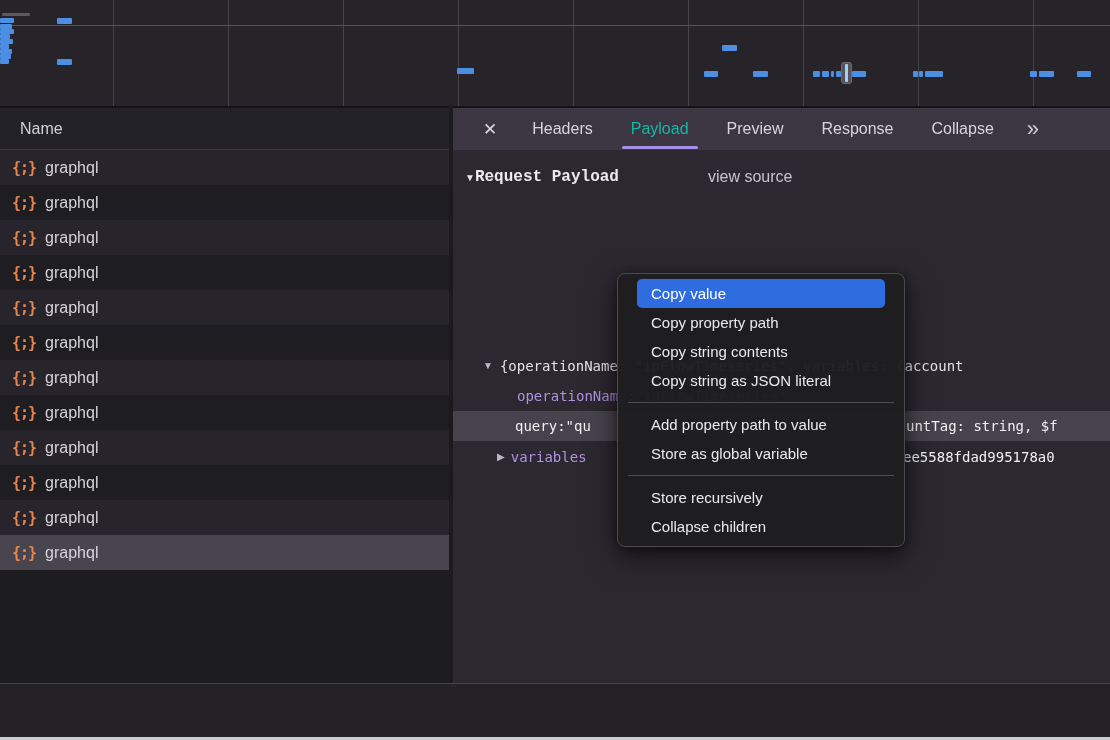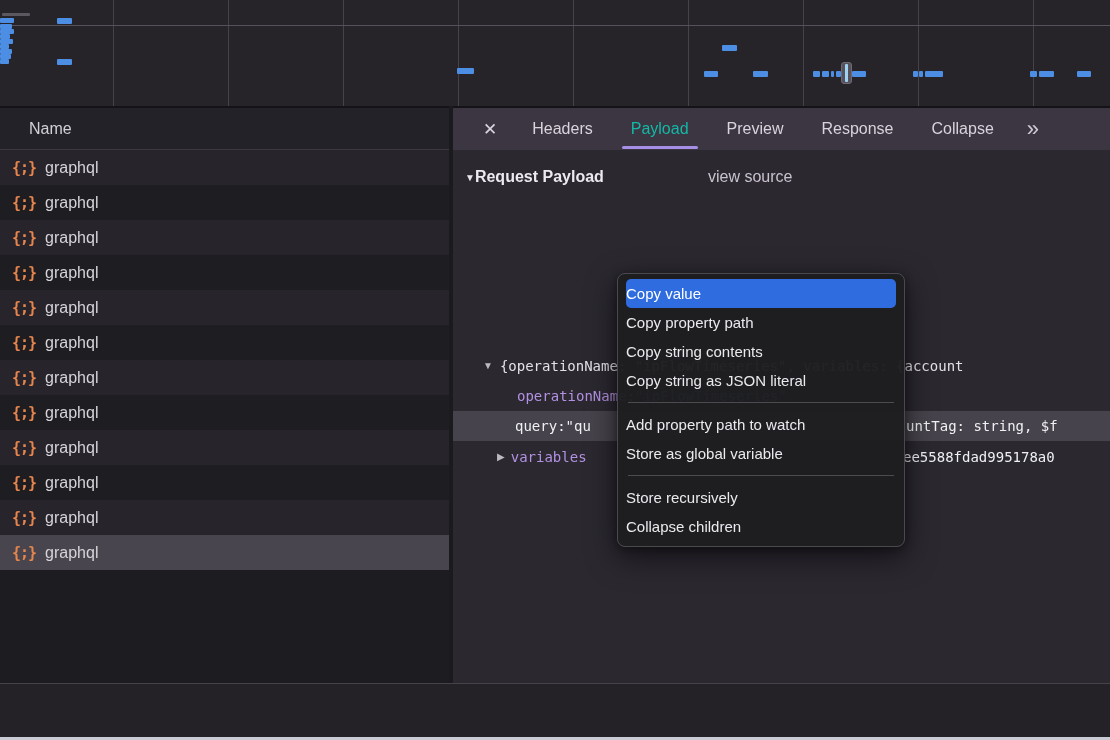--- a/index.html
+++ b/index.html
@@ -13,21 +13,21 @@
   .overview{position:absolute;left:0;top:0;width:1110px;height:106px;background:#262329;overflow:hidden;}
   .gridline{position:absolute;top:0;width:1px;height:106px;background:#45424a;}
   .overview-hline{position:absolute;left:0;height:1px;width:1110px;background:#56525b;}
   .wbar{position:absolute;background:var(--waterfall);border-radius:1px;}
   .wbar.gray{background:#5b5860;}
   .wmarker{position:absolute;background:#56525c;border:1px solid #6d6975;border-radius:3px;}
   .wmarker-line{position:absolute;background:var(--marker-line);border-radius:1px;}
   
   .band-border{position:absolute;left:0;top:106px;width:1110px;height:2px;background:#141317;}
   .name-header{position:absolute;left:0;top:108px;width:451px;height:42px;background:#242229;
-    display:flex;align-items:center;padding-left:29px;border-bottom:1px solid #3c3940;}
+    display:flex;align-items:center;padding-left:20px;border-bottom:1px solid #3c3940;}
   .name-header span{color:#d2d0d6;font-size:16px;font-weight:500;}
   .tabbar{position:absolute;left:453px;top:108px;width:657px;height:42px;background:#3b3642;
     display:flex;align-items:stretch;color:#d8d4dc;font-size:16px;}
   .tab-close{display:flex;align-items:center;padding:0 16px 0 30px;font-size:17px;color:#d8d4dc;cursor:default;}
   .tab{display:flex;align-items:center;padding:0 19px;position:relative;cursor:default;white-space:nowrap;}
   .tab.active{color:#14b8a6;}
   .tab.active::after{content:"";position:absolute;left:10px;right:10px;bottom:1px;height:3px;
     border-radius:2px;background:var(--accent-underline);}
   .tab-overflow{display:flex;align-items:center;padding:0 14px;font-size:22px;letter-spacing:-2px;color:#cfcbd5;}
   
@@ -37,35 +37,35 @@
   .req-row.even{background:#1e1d22;}
   .req-row.selected{background:var(--selected-row);}
   .req-icon{color:var(--icon-orange);font-family:"DejaVu Sans Mono",monospace;font-size:15px;font-weight:bold;letter-spacing:-1px;}
   .req-label{color:#d6d4d9;font-size:16px;}
   
   .vdivider{position:absolute;left:449px;top:106px;width:4px;height:631px;background:#1b1a1e;}
   
   .payload-panel{position:absolute;left:453px;top:150px;width:657px;height:533px;background:#2b2830;overflow:hidden;}
   .payload-title{position:absolute;left:0;top:13px;height:28px;display:flex;align-items:center;width:657px;}
   .payload-title .tri{color:#e8e6ec;font-size:10px;margin-left:12px;}
-  .payload-title .ttl{color:#eceaf0;font-size:16px;font-weight:bold;}
+  .payload-title .ttl{color:#eceaf0;font-size:16px;font-weight:bold;font-family:Liberation Mono, monospace;}
   .payload-title .vs{position:absolute;left:255px;color:#c9c3cf;font-size:16px;}
   .tree-row{position:absolute;left:0;width:657px;height:29px;display:flex;align-items:center;
     font-family:"DejaVu Sans Mono",monospace;font-size:14px;color:#e3e1e6;white-space:nowrap;overflow:hidden;}
   .tree-row .tri{font-family:"Liberation Sans",sans-serif;font-size:10px;color:#bdb9c2;}
   .k{color:var(--key-purple);}
   .s{color:var(--string-cyan);}
   .w{color:#eef0f2;}
   .tree-row.hl{background:var(--highlight-row);}
   .frag{position:absolute;font-family:"DejaVu Sans Mono",monospace;font-size:14px;color:#eef0f2;}
   
   .ctx-menu{position:absolute;left:617px;top:273px;width:288px;background:rgba(30,30,33,0.97);
     border:1px solid #4a494e;border-radius:8px;padding:5px 0;
     box-shadow:0 10px 30px rgba(0,0,0,0.55), 0 2px 8px rgba(0,0,0,0.4);z-index:10;}
-  .ctx-item{height:29px;display:flex;align-items:center;margin:0 8px;border-radius:5px;
+  .ctx-item{height:29px;display:flex;align-items:center;margin:0 19px;padding-left:14px;border-radius:5px;
     color:#ebe9ed;font-size:15px;white-space:nowrap;}
   .ctx-item.hl{background:var(--menu-highlight);color:#ffffff;}
   .ctx-sep{height:1px;background:#4c4b50;margin:7px 10px;}
   
   .bottom-line{position:absolute;left:0;top:683px;width:1110px;height:1px;background:#45424a;}
   .bottom-bar{position:absolute;left:0;top:684px;width:1110px;height:53px;background:#242227;}
   .bottom-edge{position:absolute;left:0;top:737px;width:1110px;height:3px;background:#c9ccd4;}
 </style>
 </head>
 <body>
@@ -243,21 +243,21 @@
         <span>Copy property path</span>
       </div>
       <div class="ctx-item">
         <span>Copy string contents</span>
       </div>
       <div class="ctx-item">
         <span>Copy string as JSON literal</span>
       </div>
       <div class="ctx-sep"></div>
       <div class="ctx-item">
-        <span>Add property path to watch</span>
+        <span>Add property path to value</span>
       </div>
       <div class="ctx-item">
         <span>Store as global variable</span>
       </div>
       <div class="ctx-sep"></div>
       <div class="ctx-item">
         <span>Store recursively</span>
       </div>
       <div class="ctx-item">
         <span>Collapse children</span>

